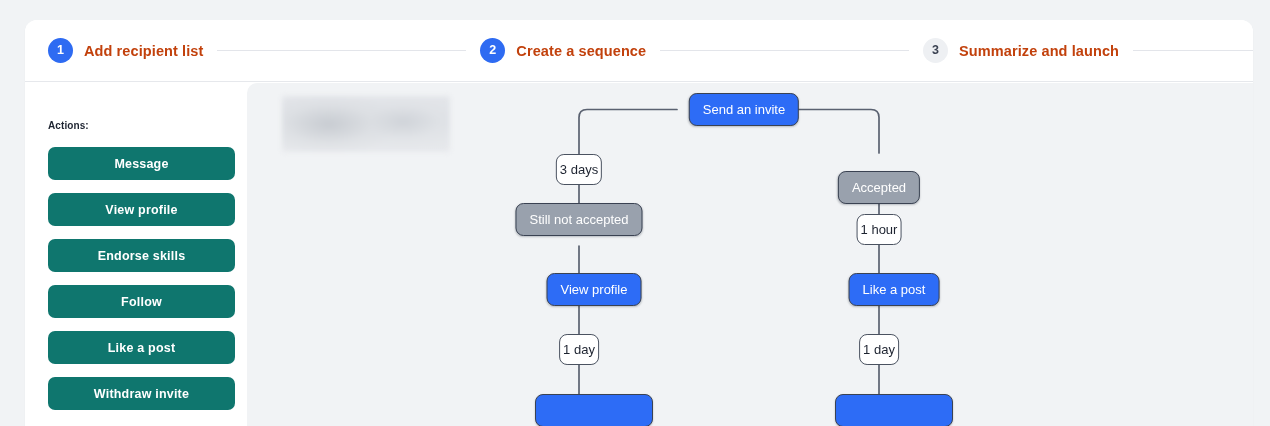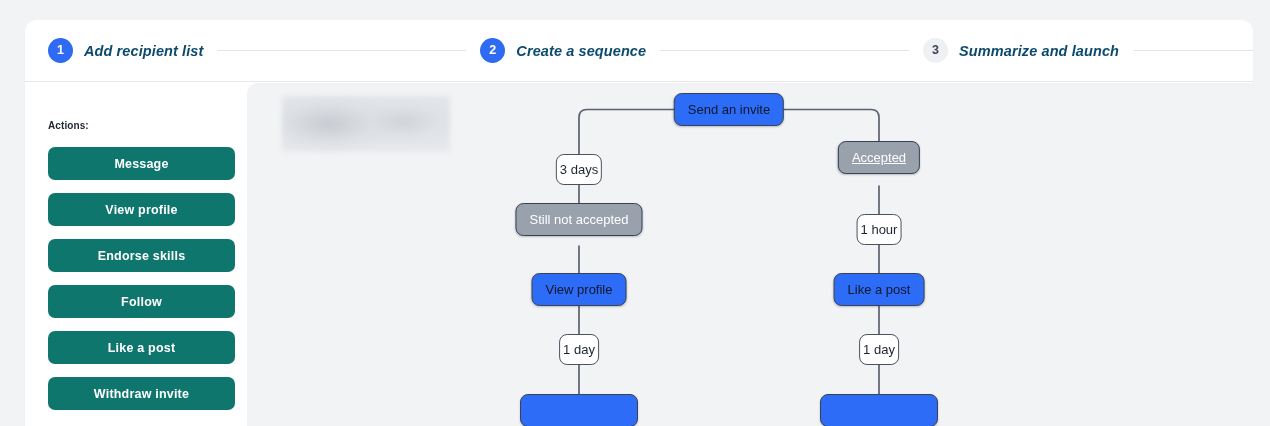--- a/index.html
+++ b/index.html
@@ -48,23 +48,22 @@
     justify-content: center;
     font-size: 12.5px;
     font-weight: 600;
     line-height: 1;
   }
   .step-badge.active { background: #2e6bf2; color: #ffffff; }
   .step-badge.idle   { background: #eef0f3; color: #3b4252; }
   .step-label {
     font-size: 14.5px;
     font-weight: 600;
-    color: #0c4a6e;
+    color: #c2410c;
     letter-spacing: .1px;
-    font-style: italic;
   }
   .step-line {
     flex: 1 1 auto;
     height: 1px;
     background: #e3e5ea;
     margin: 0 14px;
     min-width: 20px;
   }
   #step-1 { margin-left: 23px; }
   #step-3 .step-badge { font-weight: 700; }
@@ -151,24 +150,25 @@
     border-radius: 8px;
     font-size: 13px;
     line-height: 1;
     white-space: nowrap;
     transform: translateX(-50%);
     cursor: pointer;
   }
   .node.action {
     background: #2d6cf6;
     border: 1.6px solid #3a4252;
-    color: #0f172a;
+    color: #ffffff;
     height: 33px;
     padding: 0 13px;
     box-shadow: 0 1px 2px rgba(20,28,45,.25);
+    margin-left: 15px;
   }
   .node.condition {
     background: #99a1ad;
     border: 1.6px solid #3a4252;
     color: #ffffff;
     height: 33px;
     padding: 0 13px;
     box-shadow: 0 1px 2px rgba(20,28,45,.25);
   }
   .node.delay {
@@ -249,21 +249,21 @@
         </svg>
 
         <div class="node action" style="left:482px; top:10px;">Send an invite</div>
 
         <div class="node delay" style="left:332px; top:71px;">3 days</div>
         <div class="node condition" style="left:332px; top:120px;">Still not accepted</div>
         <div class="node action" style="left:332px; top:190px;">View profile</div>
         <div class="node delay" style="left:332px; top:251px;">1 day</div>
         <div class="node action clipped" style="left:332px; top:311px; width:118px;"></div>
 
-        <div class="node condition" style="left:632px; top:58px;text-decoration:underline;">Accepted</div>
+        <div class="node condition" style="left:632px; top:88px;">Accepted</div>
         <div class="node delay" style="left:632px; top:131px;">1 hour</div>
         <div class="node action" style="left:632px; top:190px;">Like a post</div>
         <div class="node delay" style="left:632px; top:251px;">1 day</div>
         <div class="node action clipped" style="left:632px; top:311px; width:118px;"></div>
 
       </div>
     </div>
   </div>
 </div>
 

